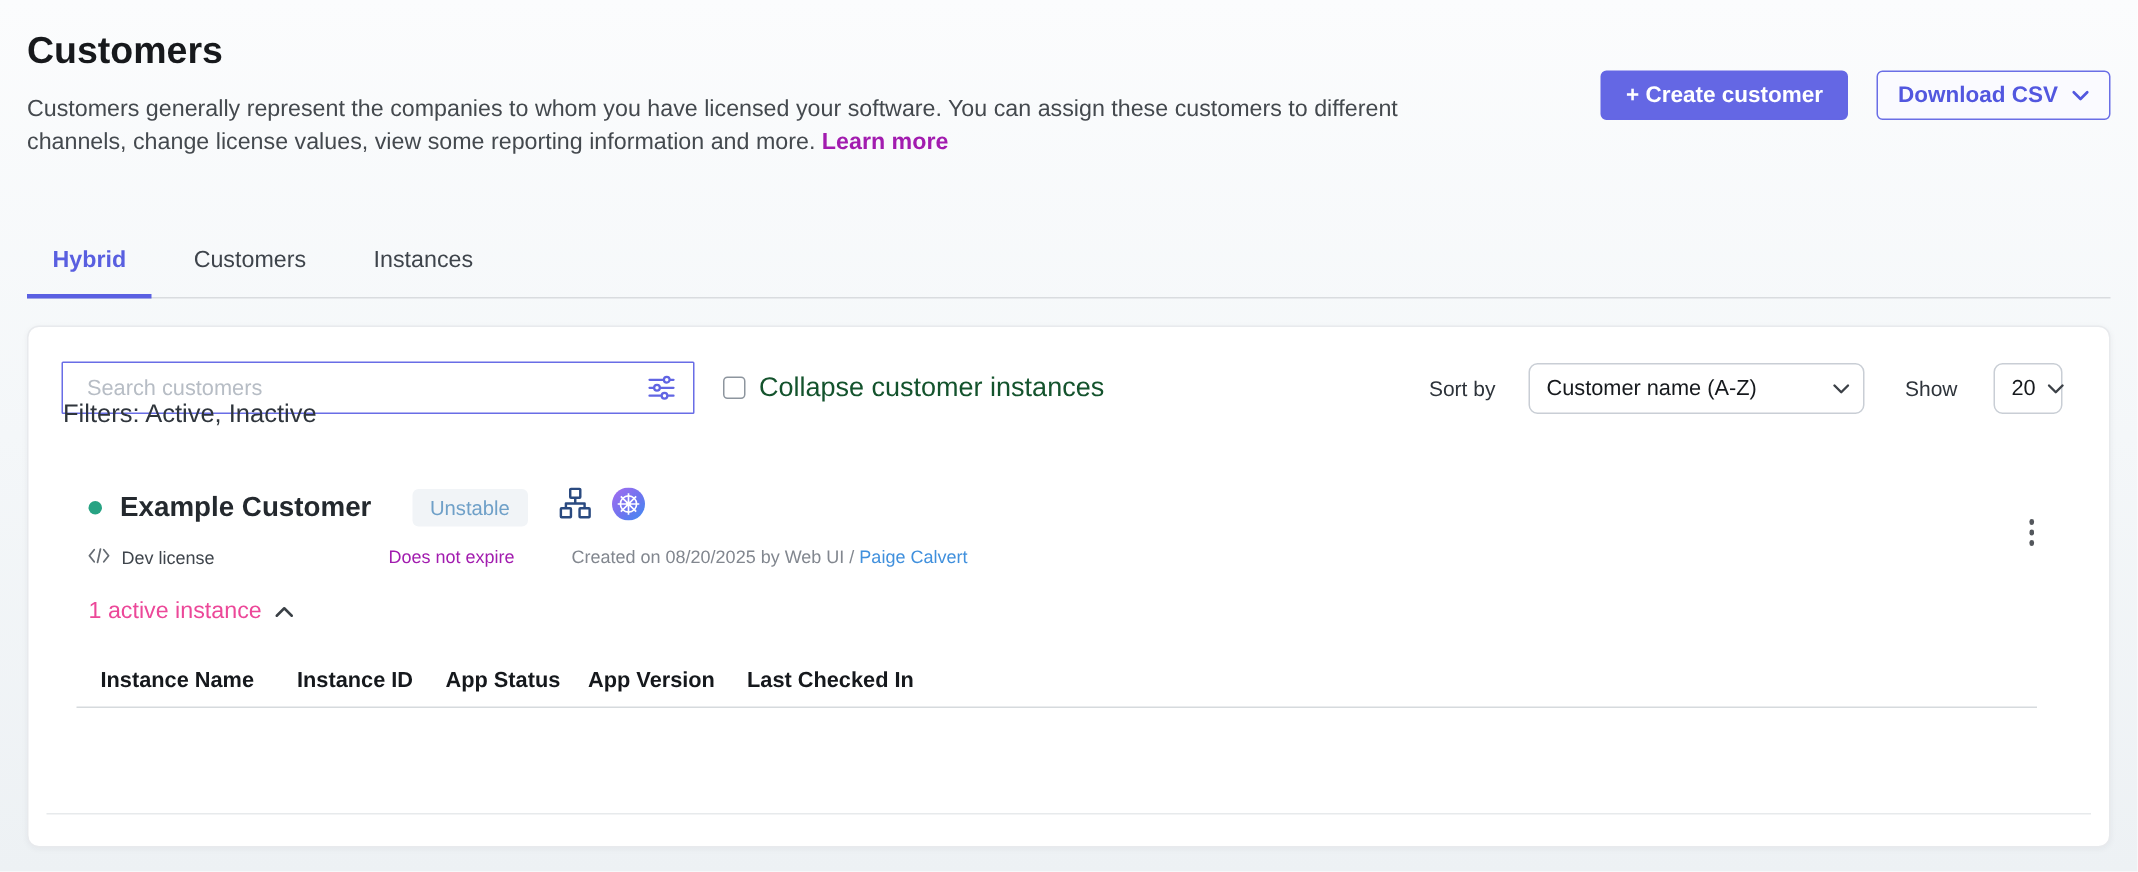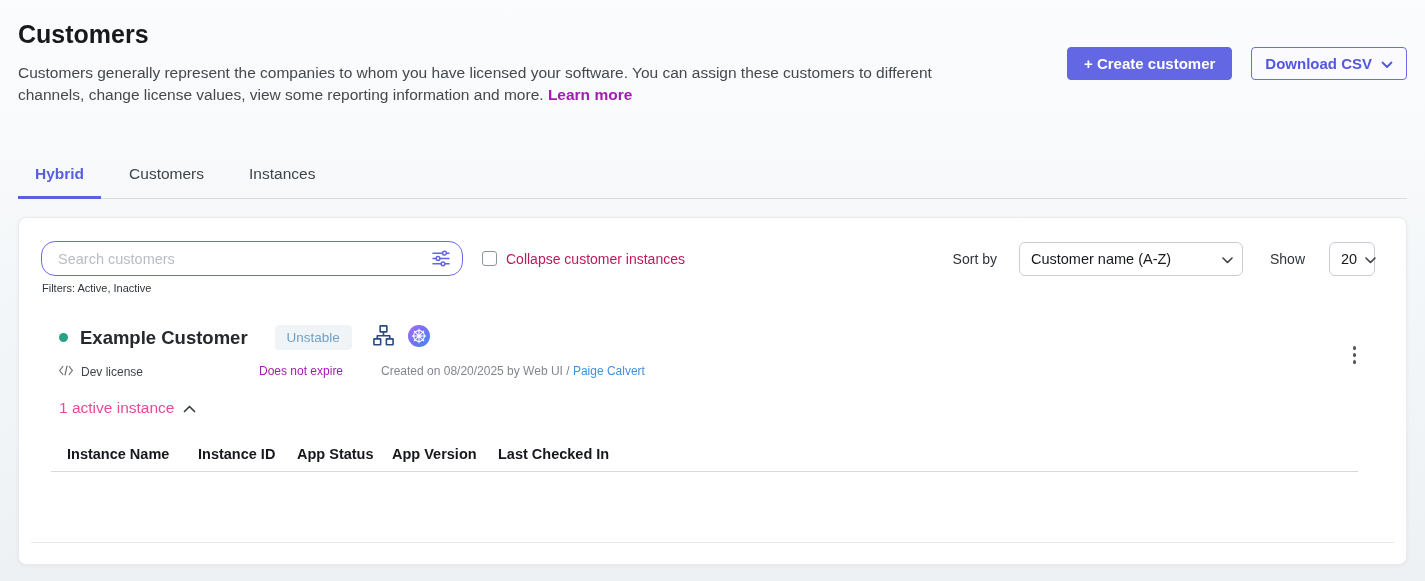--- a/index.html
+++ b/index.html
@@ -28,41 +28,41 @@
   .tab.active { color:#595fe0; font-weight:700; border-bottom-color:#5a60e2; }
   .tabs-rule { position:absolute; left:18px; right:18px; top:198px; height:1px; background:#d9dcdf; }
 
   
   .card { position:absolute; left:18px; top:217px; width:1389px; height:348px;
           background:#ffffff; border:1px solid #e8eaed; border-radius:8px;
           box-shadow:0 1px 4px rgba(30,40,60,.05); }
 
   
   .toolbar { position:absolute; left:22px; right:31px; top:23px; display:flex; align-items:center; }
-  .search-box { width:422px; height:35px; border:1px solid #696de6; border-radius:14px;
+  .search-box { width:422px; height:35px; border:1px solid #696de6; border-radius:1px;
                 display:flex; align-items:center; padding:0 11px 0 14px; background:#fff; }
   .search-input { flex:1; border:none; outline:none; font-size:14.5px; color:#333; font-family:inherit; background:transparent; }
   .search-input::placeholder { color:#b7bdc5; }
   .filter-icon { display:flex; cursor:pointer; }
 
   .collapse-group { margin-left:19px; display:flex; align-items:center; gap:9px; cursor:pointer; }
   .checkbox { appearance:none; -webkit-appearance:none; width:15px; height:15px; margin:0;
               border:1.5px solid #8d959e; border-radius:3px; background:#fff; cursor:pointer; }
-  .collapse-label { font-size:14px; color:#be185d; }
+  .collapse-label { font-size:18px; color:#14532d; }
 
   .sort-group { margin-left:auto; display:flex; align-items:center; gap:22px; }
   .ctl-label { font-size:14px; color:#2e343b; }
   .select { height:34px; border:1px solid #c9ced5; border-radius:6px; background:#fff;
             display:flex; align-items:center; justify-content:space-between;
             padding:0 9px 0 11px; font-size:14.5px; color:#16191d; cursor:pointer; gap:8px; }
   .select-sort { width:224px; }
   .select-show { width:46px; margin-left:2px; }
   .show-label { margin-left:5px; }
 
-  .filters-line { position:absolute; left:23px; top:64px; font-size:11px; color:#2f353c; }
+  .filters-line { position:absolute; left:23px; top:48px; font-size:17px; color:#2f353c; }
 
   
   .customer-head { position:absolute; left:40px; top:106px; display:flex; align-items:center; }
   .active-dot { width:9px; height:9px; border-radius:50%; background:#27a383; margin-right:12px; }
   .customer-name { font-size:18.5px; font-weight:700; color:#24292e; cursor:pointer; }
   .channel-badge { margin-left:27px; background:#f1f4f7; color:#6fa0c8; font-size:13.5px;
                    padding:5px 12px; border-radius:4px; }
   .head-icons { display:flex; align-items:center; gap:13px; margin-left:20px; }
   .kebab { position:absolute; right:46px; top:124px; display:flex; flex-direction:column; gap:3.5px; padding:4px; cursor:pointer; }
   .kebab i { width:3.5px; height:3.5px; border-radius:50%; background:#53575c; }

